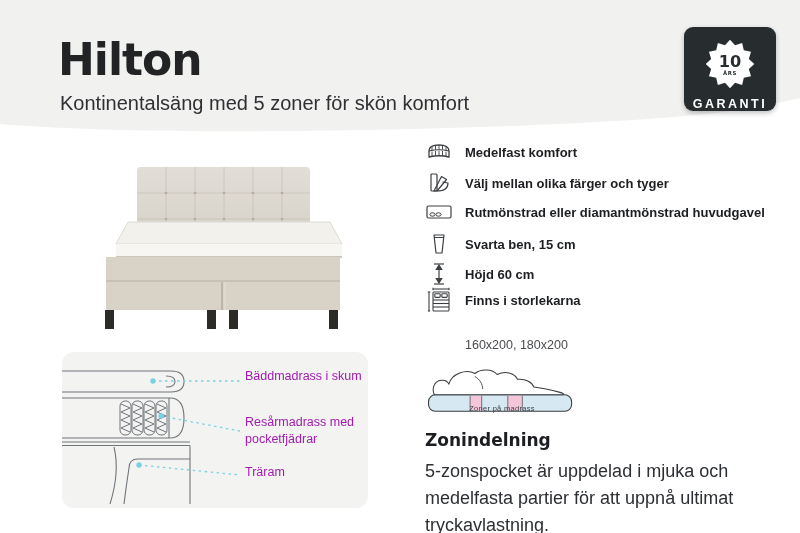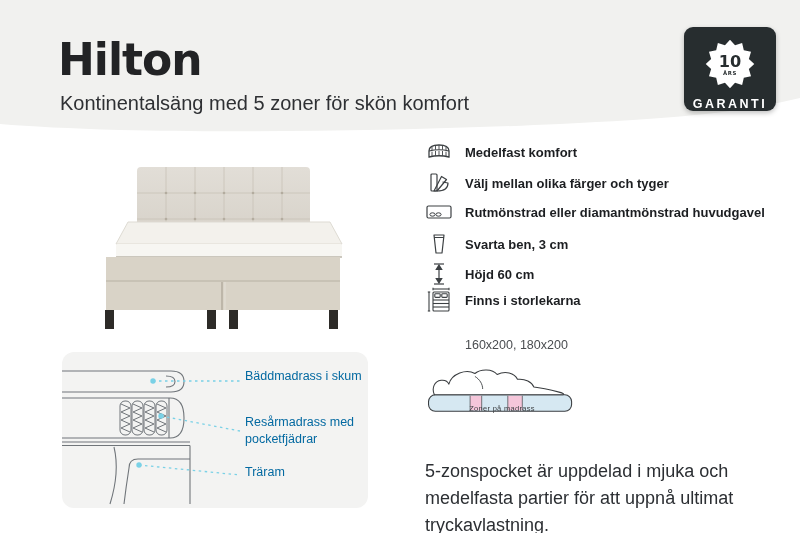--- a/index.html
+++ b/index.html
@@ -30,21 +30,21 @@
   .feature-row { position:absolute; left:425px; display:flex; align-items:center; }
   .feature-icon { width:28px; height:26px; display:flex; align-items:center; justify-content:center; flex:0 0 28px; }
   .feature-icon svg { stroke:#3c4043; fill:none; stroke-width:1.3; }
   .feature-label { margin-left:12px; font-size:13px; font-weight:bold; color:#1c1e21; white-space:nowrap; }
   .feature-sub { position:absolute; left:465px; top:306px; font-size:12.5px; color:#4a4d50;margin-top:32px; }
 
   
   .section-card { position:absolute; left:62px; top:352px; width:306px; height:156px;
                   background:#f3f3f2; border-radius:12px; }
   .section-card svg.diagram { position:absolute; left:0; top:0; }
-  .cs-label { position:absolute; left:183px; width:118px; font-size:12.5px; line-height:1.32; color:#0369a1; }
+  .cs-label { position:absolute; left:183px; width:118px; font-size:12.5px; line-height:1.32; color:#a21caf; }
   .cs-label-1 { top:16px; }
   .cs-label-2 { top:62px; }
   .cs-label-3 { top:112px; }
 
   
   .zone-illustration { position:absolute; left:422px; top:360px; width:160px; height:58px; }
   .zone-caption { position:absolute; left:422px; top:404px; width:160px; text-align:center;
                   font-size:7.5px; color:#3a3d40; letter-spacing:.3px; }
   .zone-heading { position:absolute; left:425px; top:430px; font-family:"DejaVu Sans", sans-serif;
                   font-size:17px; font-weight:800; color:#1c1e21; }
@@ -173,21 +173,21 @@
     <span class="feature-label">Rutmönstrad eller diamantmönstrad huvudgavel</span>
   </div>
 
   <div class="feature-row" style="top:231px;">
     <span class="feature-icon">
       <svg width="16" height="22" viewBox="0 0 16 22">
         <path d="M3,2 H13 L11,20 H5 Z" fill="none" stroke="#3c4043" stroke-width="1.2" stroke-linejoin="round"></path>
         <line x1="3" y1="4.5" x2="13" y2="4.5" stroke="#3c4043" stroke-width="1"></line>
       </svg>
     </span>
-    <span class="feature-label">Svarta ben, 3 cm</span>
+    <span class="feature-label">Svarta ben, 15 cm</span>
   </div>
 
   <div class="feature-row" style="top:261px;">
     <span class="feature-icon">
       <svg width="14" height="24" viewBox="0 0 14 24">
         <g stroke="#3c4043" stroke-width="1.2" fill="none">
           <line x1="2" y1="2" x2="12" y2="2"></line>
             <line x1="2" y1="22" x2="12" y2="22"></line>
           <line x1="7" y1="4" x2="7" y2="20"></line>
         </g>
@@ -273,15 +273,16 @@
     <line x1="59" y1="37" x2="59" y2="52" stroke="#3a3d40" stroke-width="0.7"></line>
     <line x1="86" y1="37" x2="86" y2="52" stroke="#3a3d40" stroke-width="0.7"></line>
     <line x1="101" y1="37" x2="101" y2="52" stroke="#3a3d40" stroke-width="0.7"></line>
     <path d="M10,36 C7,29 10,22 17,21 C21,20.5 24,22.5 25,25
              C28,14 43,9 52,14 C58,9 70,9 75,15
              C83,11 93,13 96,20 C104,19 111,23 113,28
              C122,29 132,31.5 140,33.5 C145,35 145,36 140,36 Z" fill="#ffffff" stroke="#3a3d40" stroke-width="1.1" stroke-linejoin="round"></path>
     <path d="M52,17 C57,20 60,25 60,30" fill="none" stroke="#3a3d40" stroke-width="0.9"></path>
   </svg>
   <div class="zone-caption">Zoner på madrass</div>
+  <div class="zone-heading">Zonindelning</div>
   <div class="zone-desc">5-zonspocket är uppdelad i mjuka och medelfasta partier för att uppnå ultimat tryckavlastning.</div>
 
 </div>
 
 </body></html>

